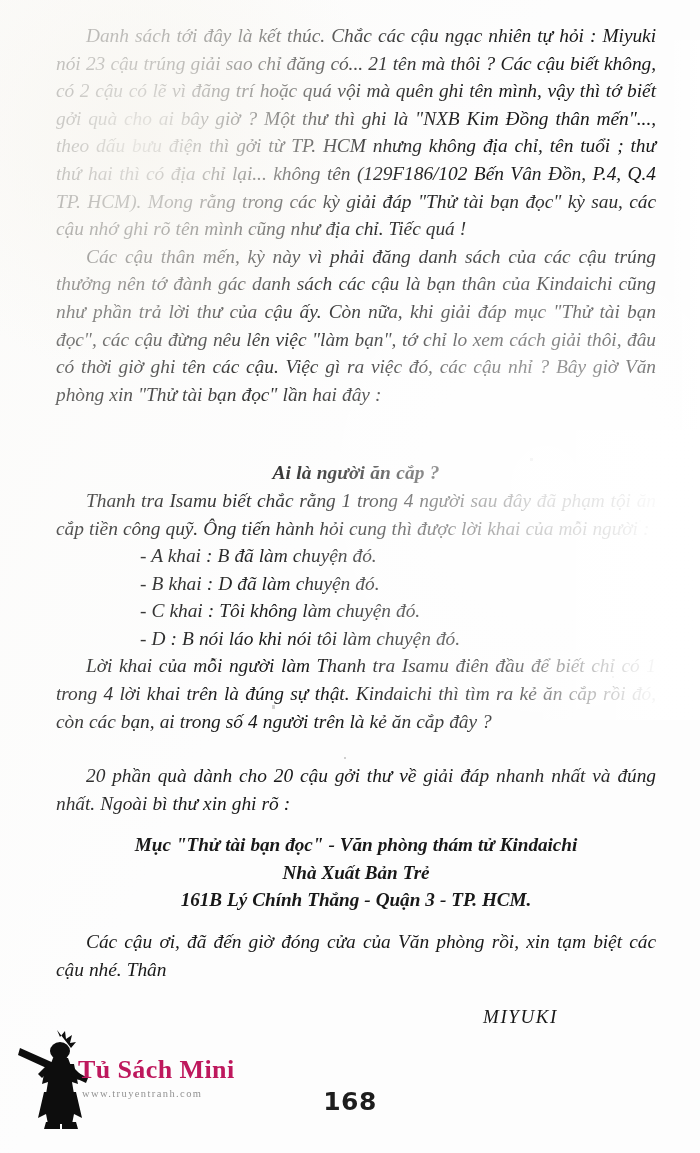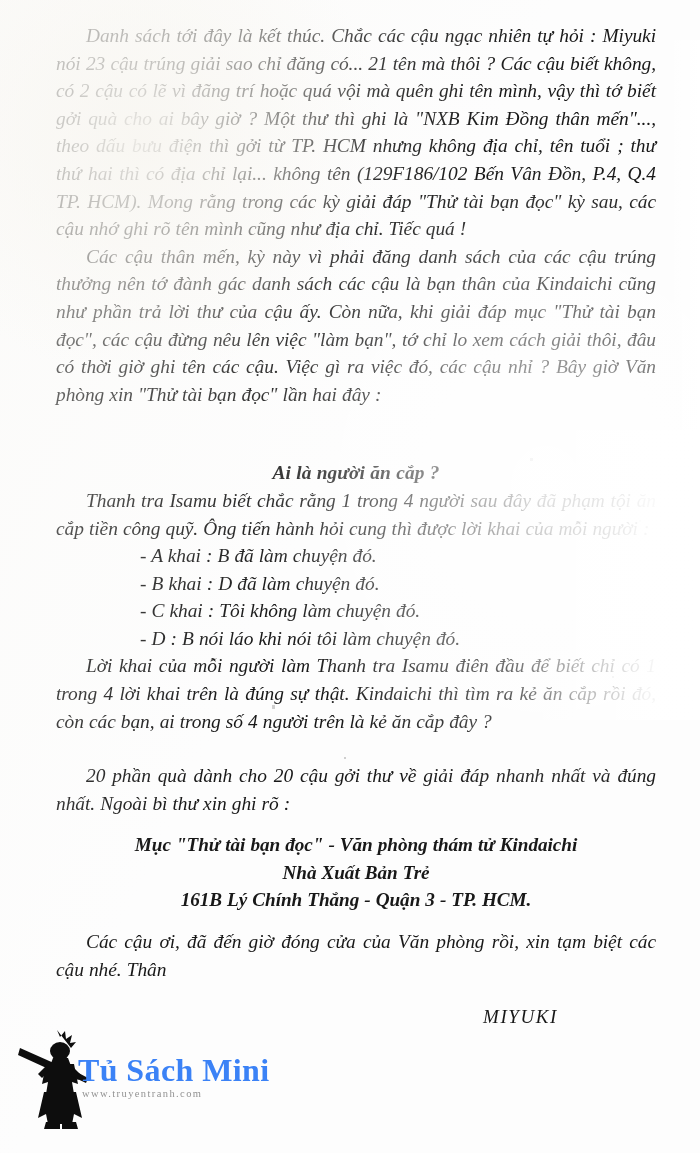--- a/index.html
+++ b/index.html
@@ -139,24 +139,24 @@
     top: 0;
     width: 74px;
     height: 104px;
   }
   #logo-text {
     position: absolute;
     left: 62px;
     top: 28px;
     font-family: "Liberation Serif", "DejaVu Serif", serif;
     font-weight: bold;
-    font-size: 32px;
+    font-size: 26px;
     line-height: 32px;
     letter-spacing: 0.4px;
-    color: #3b82f6;
+    color: #be185d;
     white-space: nowrap;
   }
   #logo-url {
     position: absolute;
     left: 66px;
     top: 62px;
     font-family: Liberation Serif, serif;
     font-size: 10.5px;
     letter-spacing: 1.4px;
     color: #8c8c8c;
@@ -265,14 +265,15 @@
 
           <path d="M30 96 L44 96 L44 103 L28 103 Z"></path>
           <path d="M46 96 L60 96 L62 103 L46 103 Z"></path>
         </g>
       </svg>
     </div>
     <div id="logo-text">Tủ Sách Mini</div>
     <div id="logo-url">www.truyentranh.com</div>
   </div>
 
+  <div id="page-number">168</div>
 
 </div>
 
 </body></html>

